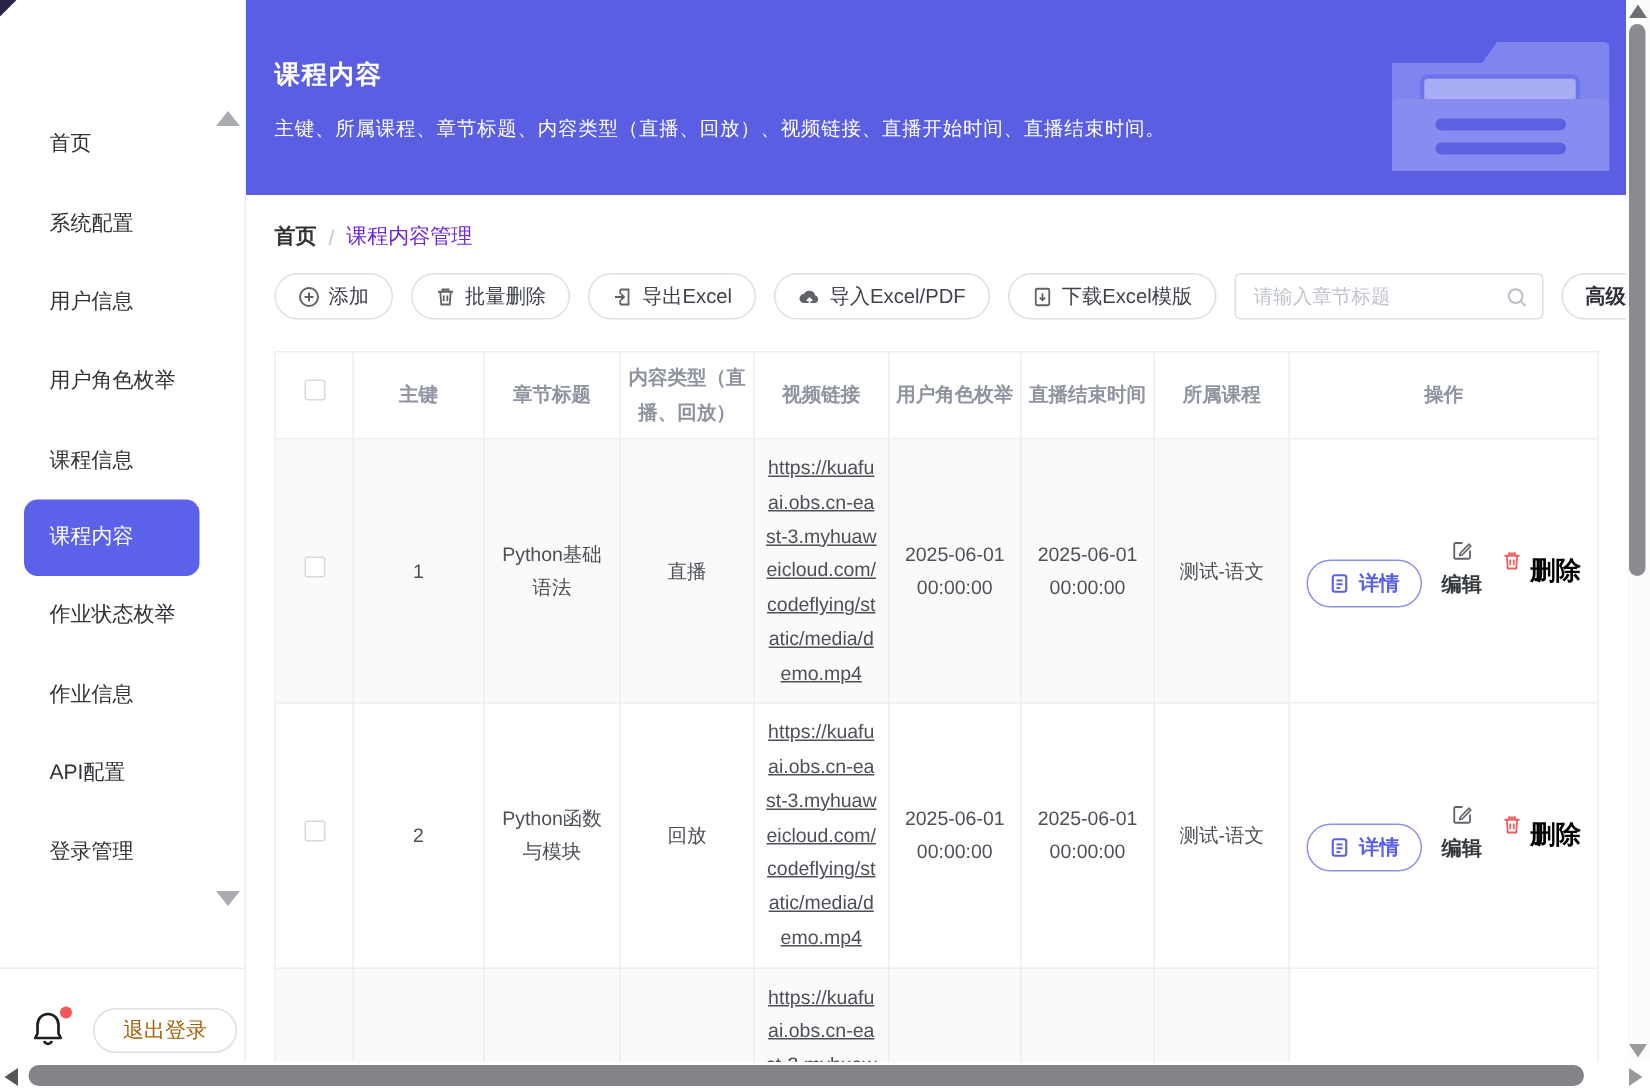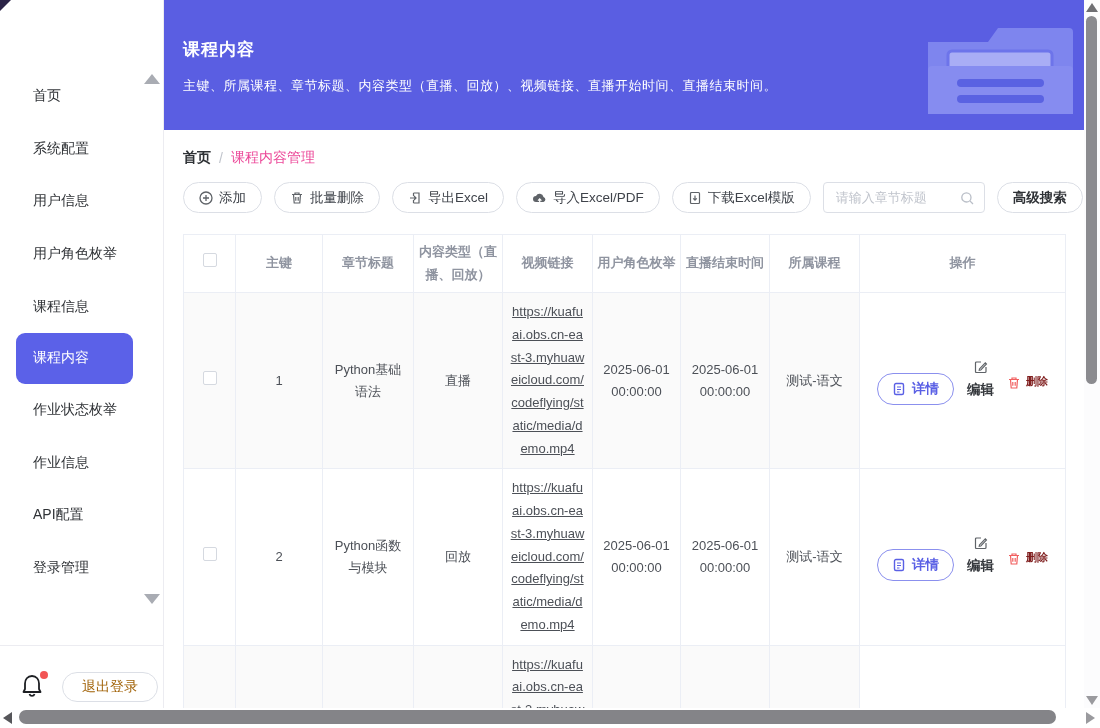--- a/index.html
+++ b/index.html
@@ -32,46 +32,46 @@
   
   .main { position:absolute; left:164px; top:0; width:920px; height:728px; background:#fff; overflow:hidden; }
   .hero { position:relative; width:920px; height:130px; background:#5a5ee2; color:#fff; overflow:hidden; }
   .hero-title { position:absolute; left:19px; top:38px; font-size:17px; font-weight:bold; letter-spacing:1px; }
   .hero-sub { position:absolute; left:19px; top:77px; font-size:13px; letter-spacing:.5px; }
   .hero-art { position:absolute; right:11px; top:24px; }
 
   .breadcrumb { position:absolute; left:19px; top:149px; font-size:14px; display:flex; gap:8px; align-items:center; }
   .bc-home { font-weight:bold; color:#2f3236; cursor:pointer; }
   .bc-sep { color:#c0c4cc; }
-  .bc-cur { color:#ec4899; }
+  .bc-cur { color:#6d28d9; }
 
   .toolbar { position:absolute; left:19px; top:182px; display:flex; gap:12px; align-items:center; }
   .tbtn { height:31px; padding:0 15px; border:1px solid #dcdfe6; border-radius:16px; background:#fff;
     font-size:13.5px; color:#3f434a; display:inline-flex; align-items:center; gap:6px; cursor:pointer; white-space:nowrap; }
-  .search-box { position:relative; width:162px; height:31px; border:1px solid #dcdfe6; border-radius:4px; background:#fff; }
+  .search-box { position:relative; width:206px; height:31px; border:1px solid #dcdfe6; border-radius:4px; background:#fff; }
   .search-box input { width:100%; height:100%; border:none; outline:none; background:transparent;
     padding:0 30px 0 12px; font-size:13px; color:#3f434a; font-family:inherit; }
   .search-box input::placeholder { color:#c0c4cc; }
   .search-ico { position:absolute; right:9px; top:8px; }
 
   
   .table-wrap { position:absolute; left:19px; top:234px; width:882px; }
   table { border-collapse:collapse; table-layout:fixed; width:882px; }
   th, td { border:1px solid #ebeef5; text-align:center; vertical-align:middle; }
   thead th { height:58px; font-size:13px; font-weight:bold; color:#8f94a0; background:#fff; line-height:1.7; padding:0 4px; }
   tbody td { height:168px; font-size:13px; color:#4c5057; padding:8px 6px; line-height:1.65; }
   tbody tr:nth-child(odd) { background:#fafafa; }
   tbody td.op-cell { background:#fff; }
   td.url-cell { word-break:break-all; line-height:1.75;text-decoration:underline; }
   .cbx { display:inline-block; width:14px; height:14px; border:1px solid #d5d9e0; border-radius:2px; background:#fff; cursor:pointer; }
   .ops { display:flex; align-items:center; justify-content:center; gap:13px; white-space:nowrap; }
   .detail-btn { display:inline-flex; align-items:center; gap:6px; border:1px solid #8b90ee; color:#5a60e5;
     border-radius:16px; padding:6px 14px; background:#fff; font-size:13.5px; font-weight:bold; cursor:pointer;margin-top:16px; }
   .edit-link { display:inline-flex; align-items:center; gap:5px; color:#35383d; font-size:13.5px; font-weight:bold; cursor:pointer;flex-direction:column; }
-  .del-link { display:inline-flex; align-items:flex-end; gap:5px; color:#7f1d1d; font-size:11px; font-weight:bold; cursor:pointer; }
+  .del-link { display:inline-flex; align-items:flex-start; gap:5px; color:#000000; font-size:17px; font-weight:bold; cursor:pointer; }
 
   
   .vscroll { position:absolute; right:0; top:0; width:16px; height:708px; background:#fcfcfd; }
   .v-up { position:absolute; left:2px; top:3px; width:0; height:0; border-left:6px solid transparent;
     border-right:6px solid transparent; border-bottom:9px solid #6f6f73; cursor:pointer; }
   .v-thumb { position:absolute; left:2px; top:16px; width:11px; height:368px; border-radius:6px; background:#8b8b8f; cursor:pointer; }
   .v-down { position:absolute; left:2px; top:696px; width:0; height:0; border-left:6px solid transparent;
     border-right:6px solid transparent; border-top:9px solid #9a9a9e; cursor:pointer; }
   .hscroll { position:absolute; left:0; top:708px; width:1100px; height:20px; background:#fff; }
   .h-left { position:absolute; left:3px; top:4px; width:0; height:0; border-top:6px solid transparent;

